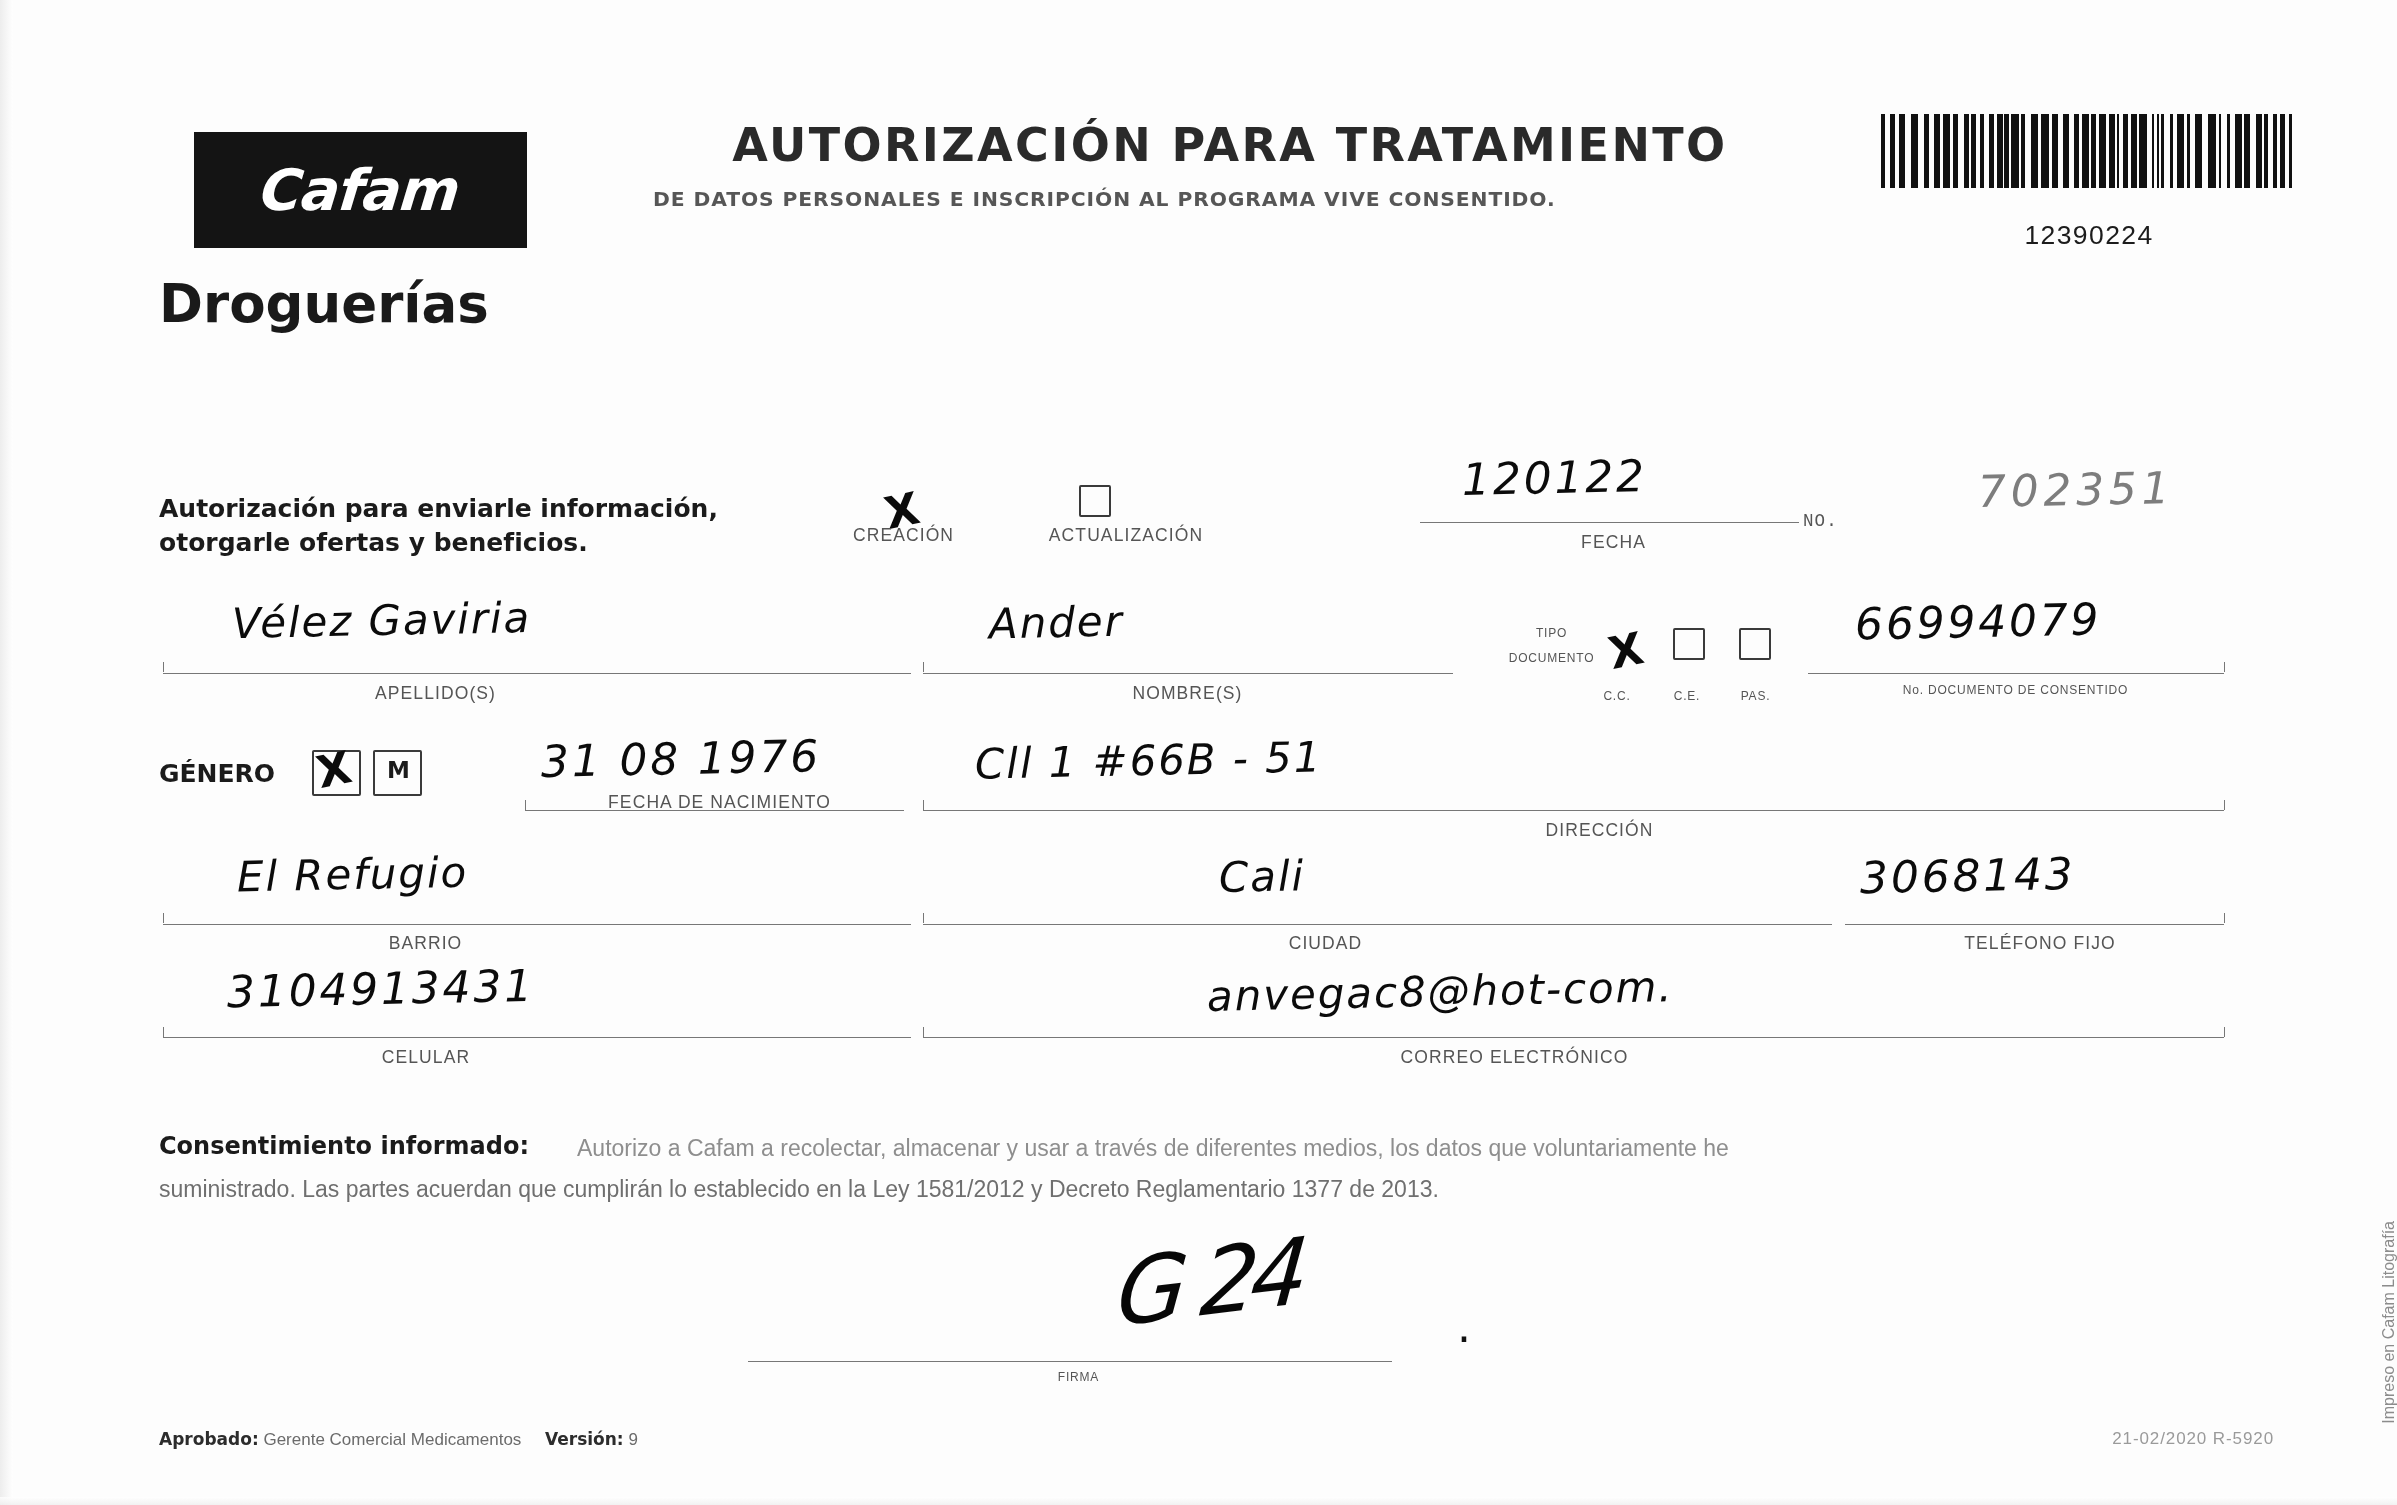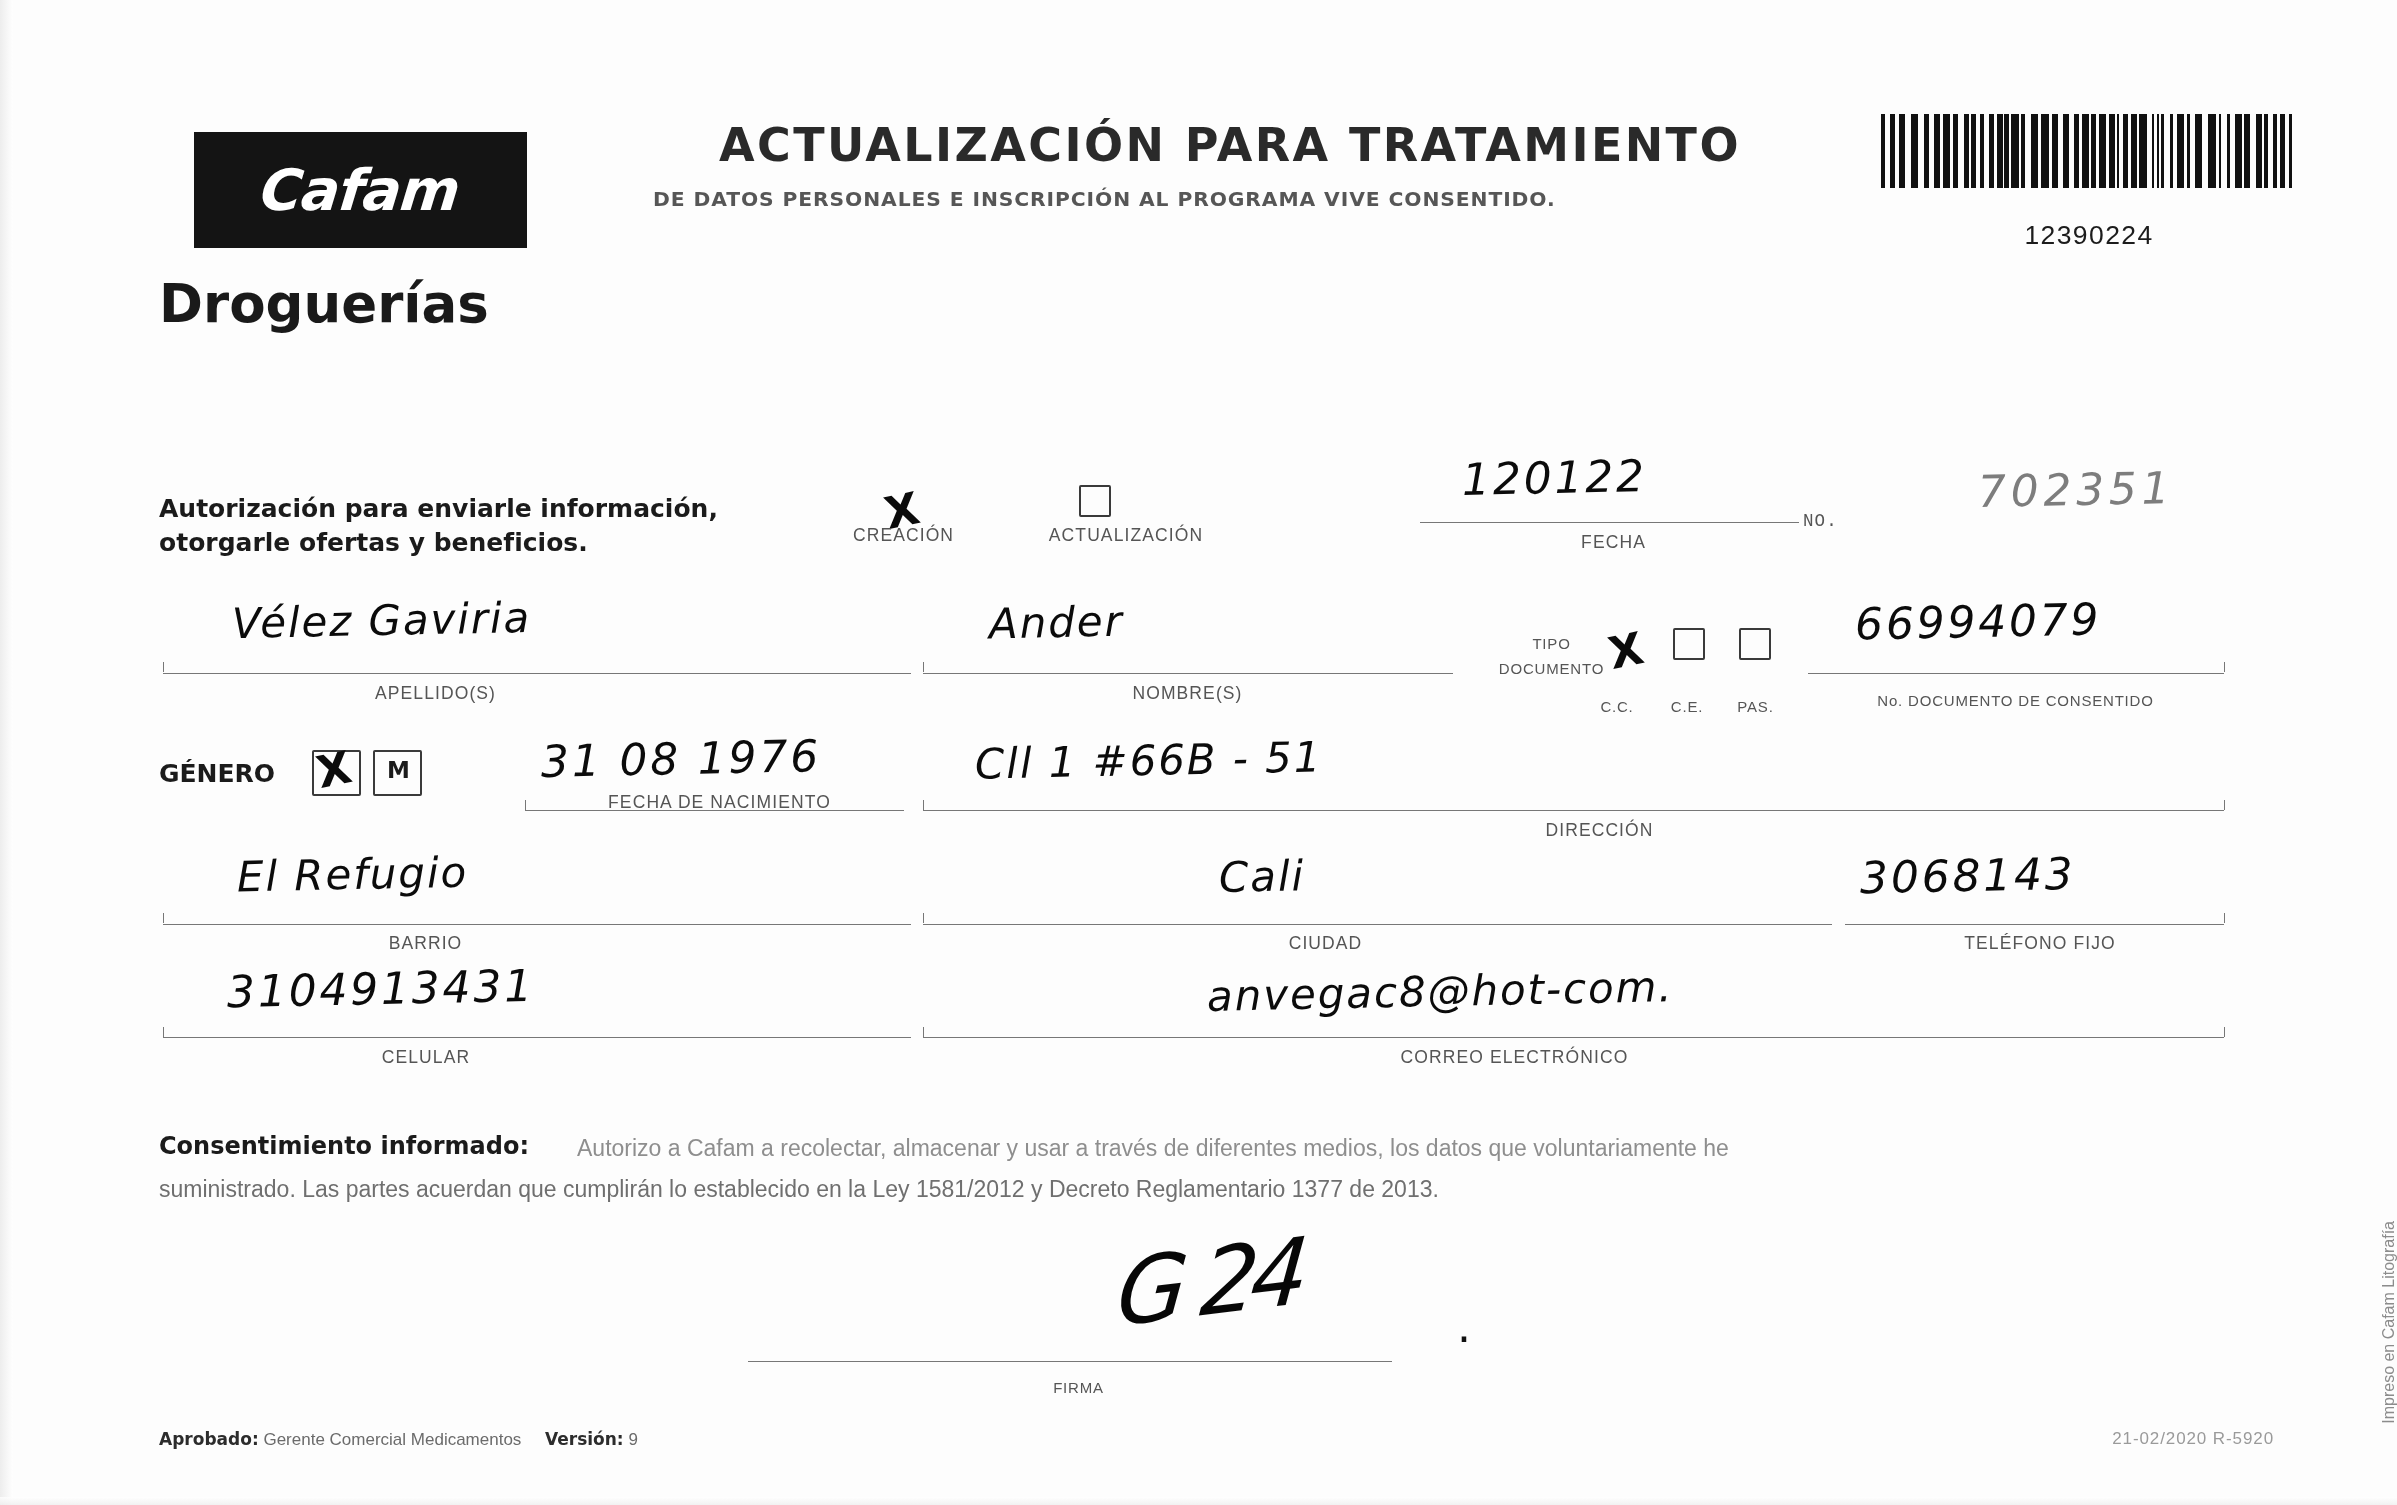--- a/index.html
+++ b/index.html
@@ -134,23 +134,22 @@
   }
   .caption {
     position: absolute;
     font-family: "Liberation Sans", sans-serif;
     font-size: 17.5px;
     letter-spacing: 1.1px;
     color: #555;
     text-align: center;
   }
   .caption.small {
-    font-size: 15px;
+    font-size: 12px;
     letter-spacing: 0.8px;
-    margin-top: 9px;
   }
   .rule {
     position: absolute;
     height: 0;
     border-top: 1.5px solid #4a4a4a;
     opacity: .75;
   }
   .tick {
     position: absolute;
     width: 0;
@@ -276,21 +275,21 @@
 <div class="sheet">
 
   <div class="scan-edge-left"></div>
   <div class="scan-edge-bottom"></div>
 
   <div class="logo-box">
     <span class="logo-text">Cafam</span>
   </div>
   <div class="droguerias">Droguerías</div>
 
-  <div class="doc-title">ACTUALIZACIÓN PARA TRATAMIENTO</div>
+  <div class="doc-title">AUTORIZACIÓN PARA TRATAMIENTO</div>
   <div class="doc-subtitle">DE DATOS PERSONALES E INSCRIPCIÓN AL PROGRAMA VIVE CONSENTIDO.</div>
 
   <div class="barcode" id="barcode">
       <i style="width: 3.8px; margin-right: 5.7px;"></i>
       <i style="width: 4.7px; margin-right: 3.8px;"></i>
       <i style="width: 5.7px; margin-right: 6.6px;"></i>
       <i style="width: 6.6px; margin-right: 6.6px;"></i>
       <i style="width: 4.7px; margin-right: 4.7px;"></i>
       <i style="width: 6.6px; margin-right: 2.8px;"></i>
       <i style="width: 6.6px; margin-right: 2.8px;"></i>

